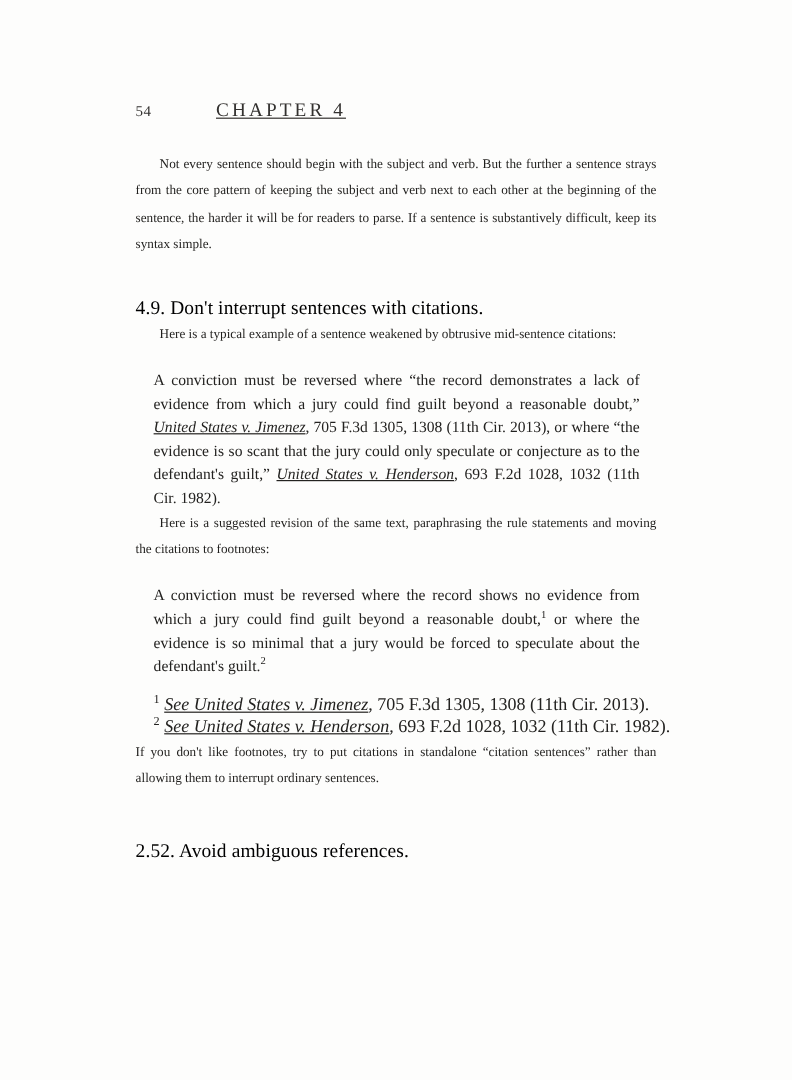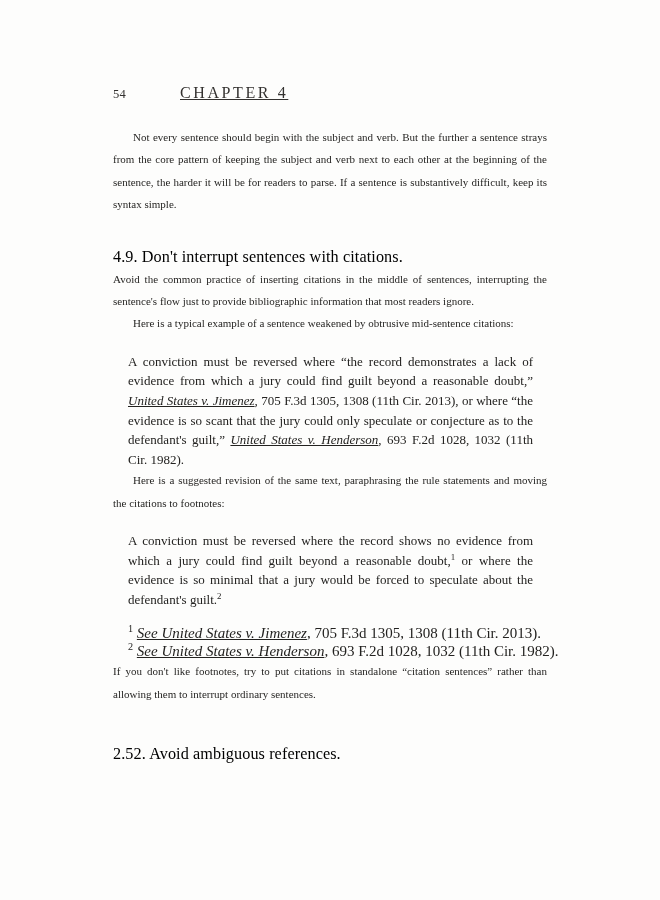--- a/index.html
+++ b/index.html
@@ -135,21 +135,20 @@
       <span class="runhead-title">Chapter 4</span>
     </div>
 
     <div class="body-block">
       <p class="para indent">Not every sentence should begin with the subject and verb. But the further a sentence strays from the core pattern of keeping the subject and verb next to each other at the beginning of the sentence, the harder it will be for readers to parse. If a sentence is substantively difficult, keep its syntax simple.</p>
     </div>
 
     <div class="gap-sec-before">
       <h2 class="section-heading">4.9. Don't interrupt sentences with citations.</h2>
 
-      <p class="para gap-sec-after">Avoid the common practice of inserting citations in the middle of sentences, interrupting the sentence's flow just to provide bibliographic information that most readers ignore.</p>
 
       <p class="para indent">Here is a typical example of a sentence weakened by obtrusive mid-sentence citations:</p>
 
       <div class="blockquote gap-quote">
         <p><span>A conviction must be reversed where “the record demonstrates a lack of evidence from which a jury could find guilt beyond a reasonable doubt,” </span><i>United States v. Jimenez</i><span>, 705 F.3d 1305, 1308 (11th Cir. 2013), or where “the evidence is so scant that the jury could only speculate or conjecture as to the defendant's guilt,” </span><i>United States v. Henderson</i><span>, 693 F.2d 1028, 1032 (11th Cir. 1982).</span></p>
       </div>
 
       <p class="para indent gap-after-quote">Here is a suggested revision of the same text, paraphrasing the rule statements and moving the citations to footnotes:</p>
 
       <div class="blockquote gap-quote">

